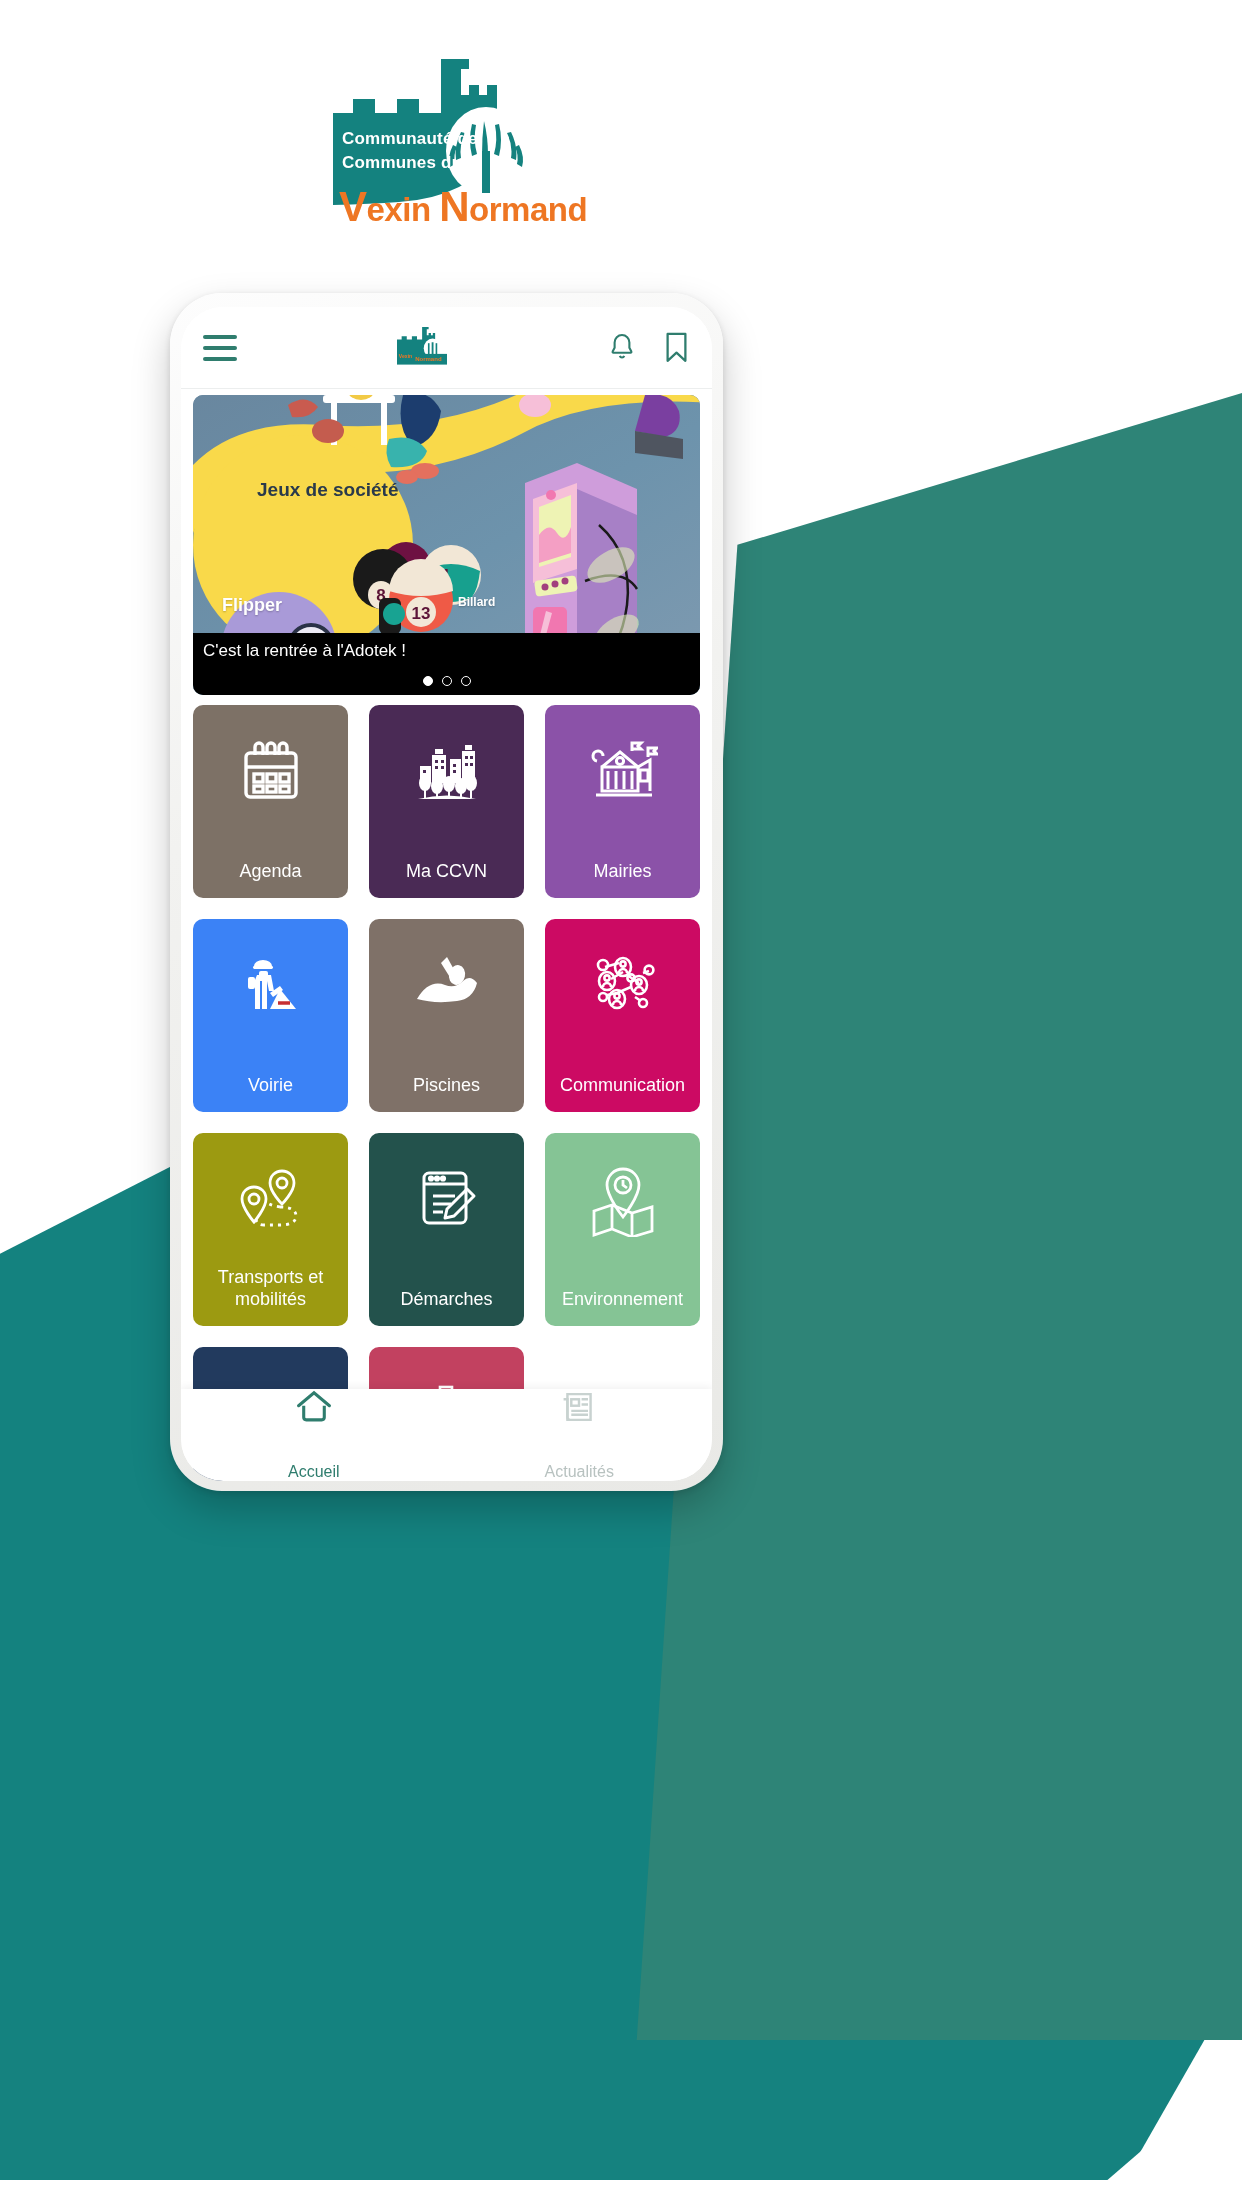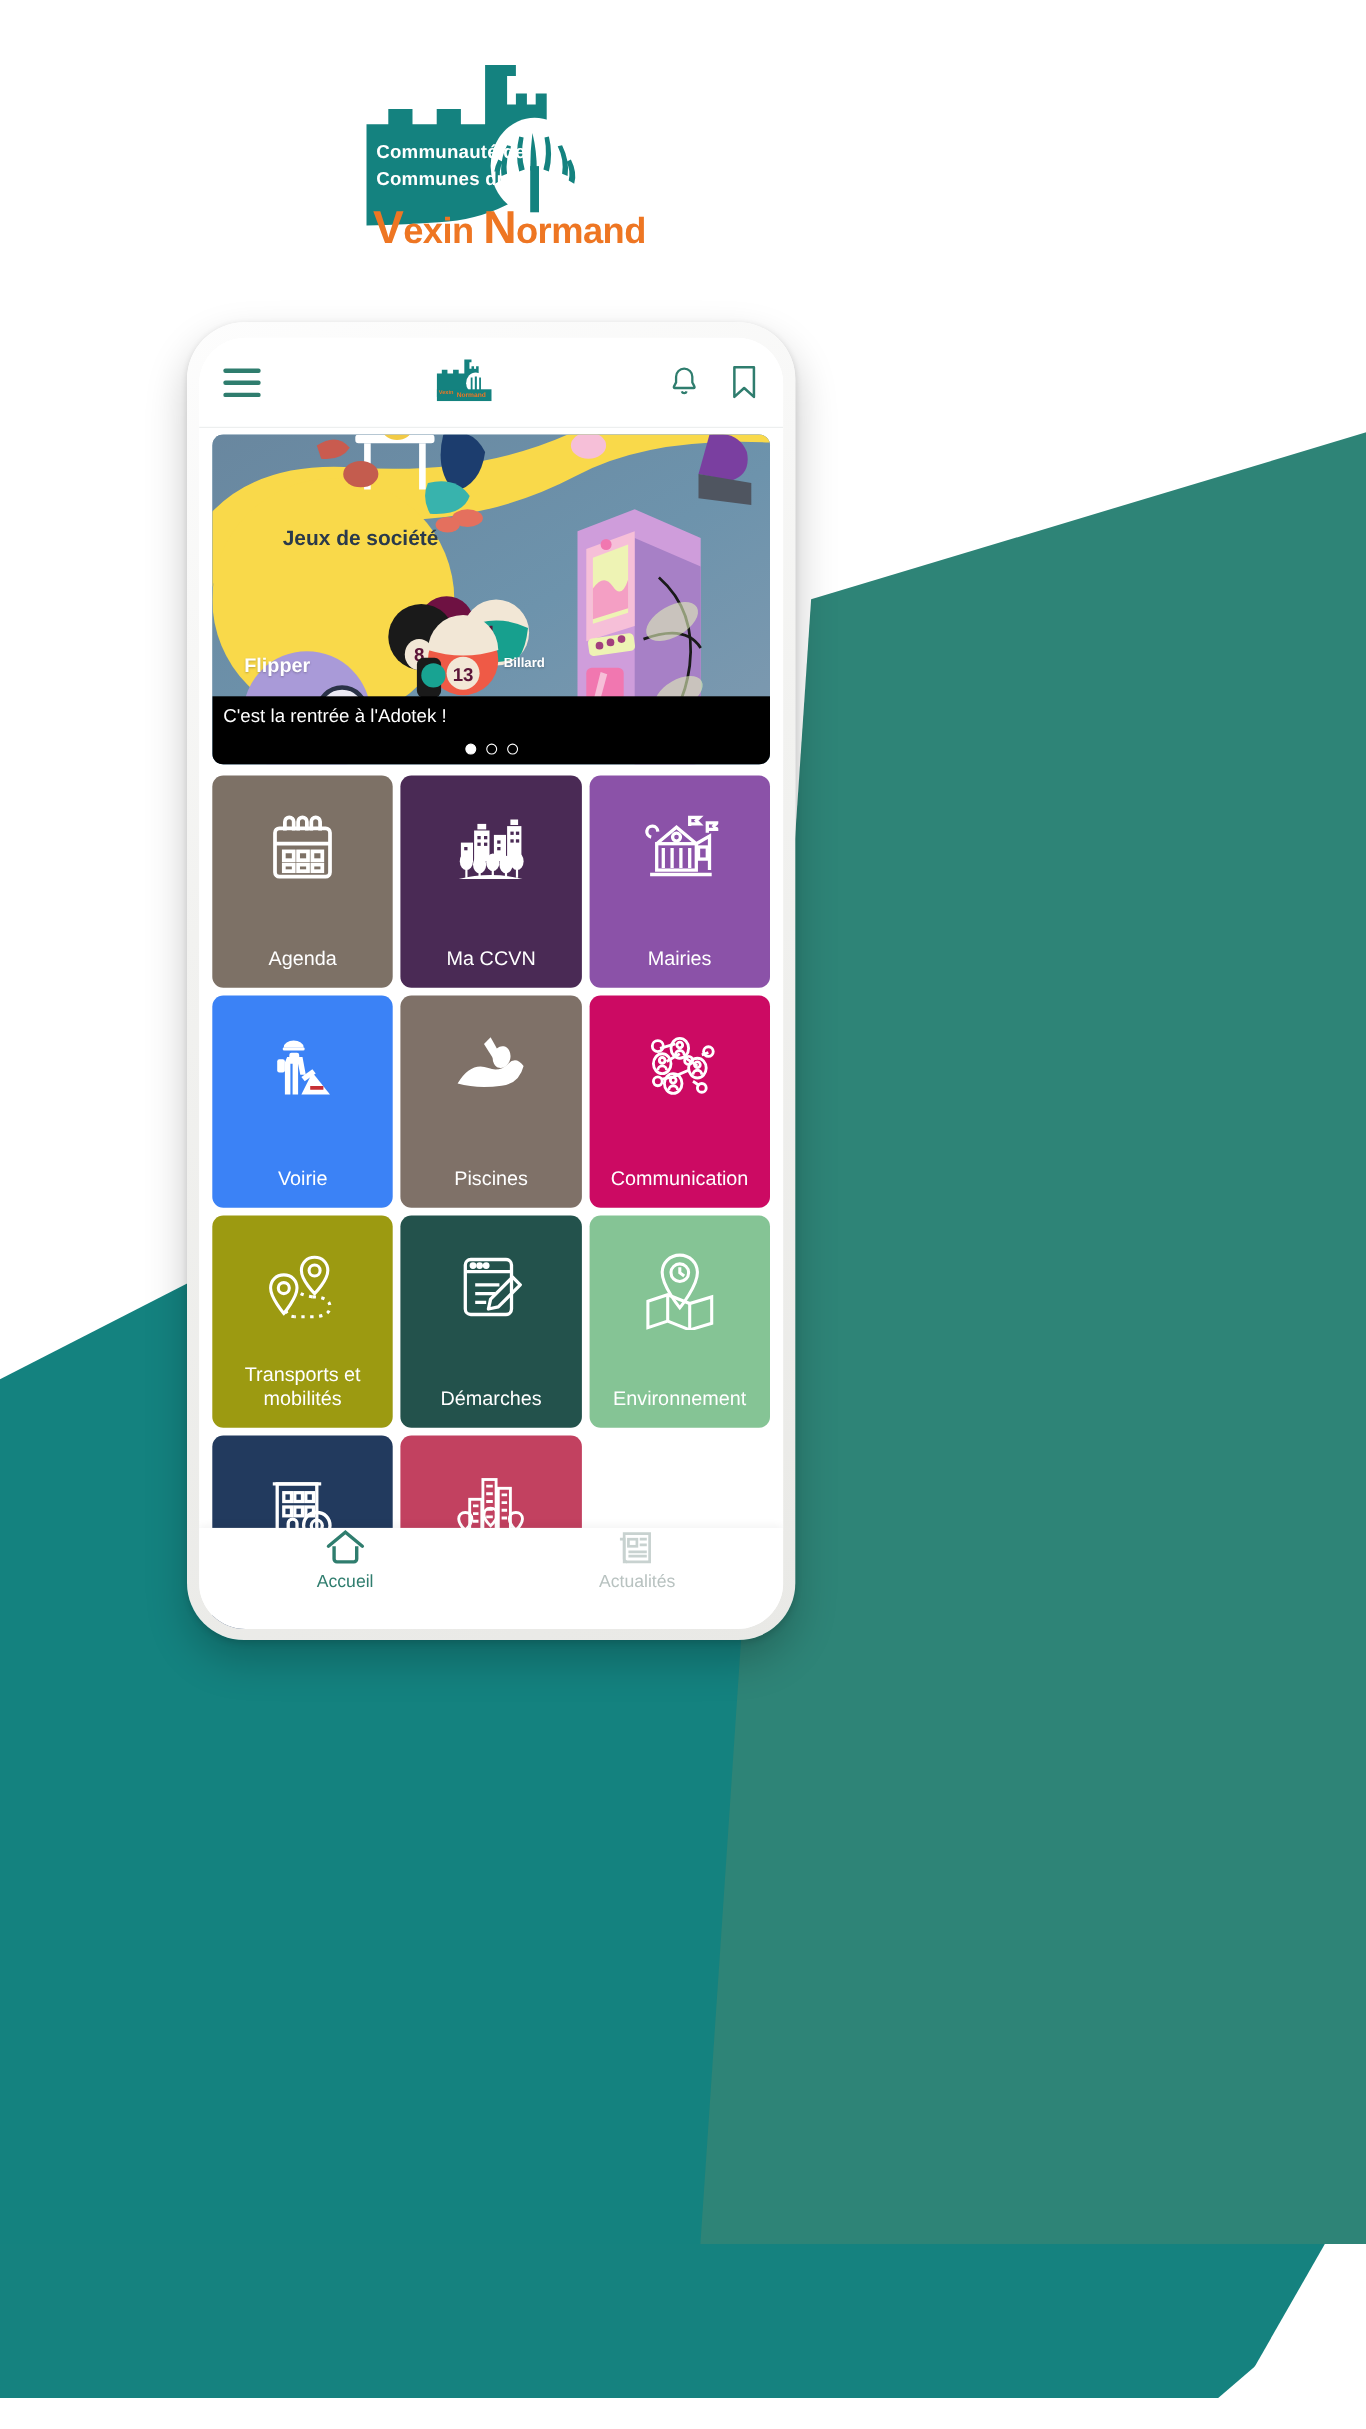--- a/index.html
+++ b/index.html
@@ -130,21 +130,21 @@
   }
   #hero-caption-text { font-size:17px; }
   #hero-dots { position:absolute; left:0; right:0; bottom:9px; display:flex; justify-content:center; gap:9px; }
   .hero-dot { width:10px; height:10px; border-radius:50%; border:1.5px solid #ffffff; }
   .hero-dot.on { background:#ffffff; }
 
   
   #tile-grid {
     display: grid;
     grid-template-columns: repeat(3, 1fr);
-    gap: 7px;
+    gap: 21px;
     padding: 10px 12px 0 12px;
   }
   .tile {
     position: relative;
     height: 193px;
     border-radius: 10px;
     display: flex; flex-direction: column;
     align-items: center; justify-content: flex-end;
     padding-bottom: 16px;
     cursor: pointer;
@@ -162,21 +162,21 @@
   
   #bottom-nav {
     position:absolute; left:0; right:0; bottom:0;
     height: 92px;
     background:#ffffff;
     display:flex;
     box-shadow: 0 -2px 8px rgba(0,0,0,.06);
   }
   .nav-item {
     flex:1; display:flex; flex-direction:column;
-    align-items:center; justify-content:flex-start; gap:5px;
+    align-items:center; justify-content:space-between; gap:5px;
     cursor:pointer;
   }
   .nav-label { font-size:16px; }
   .nav-item.active .nav-label { color:#2f7d6e; }
   .nav-item.inactive .nav-label { color:#b8c2c0; }
 </style>
 </head>
 <body>
 
 <div id="stage">

